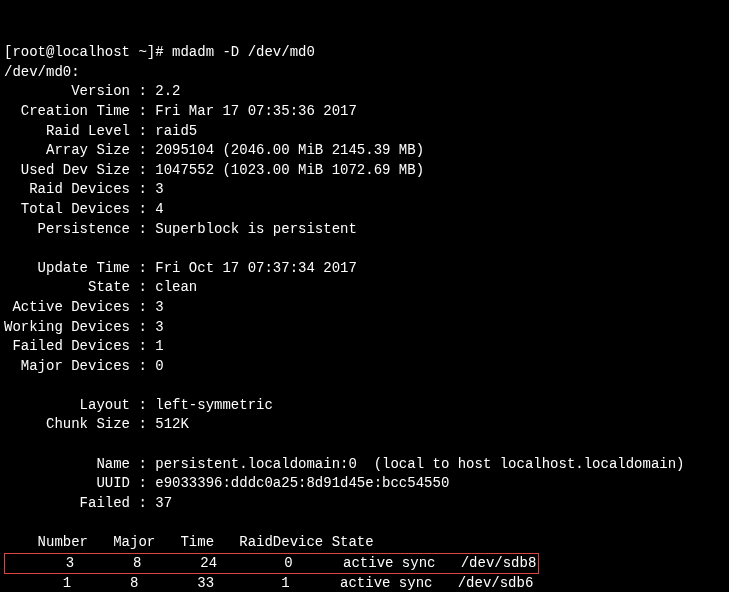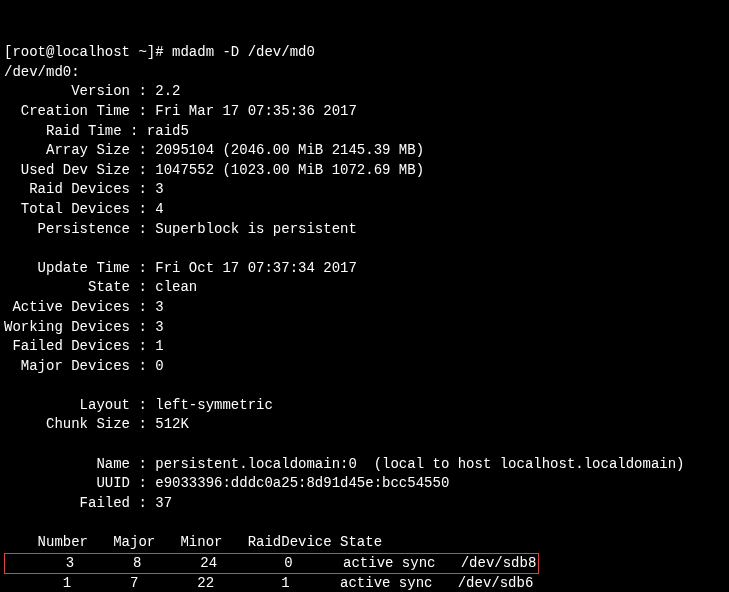--- a/index.html
+++ b/index.html
@@ -22,40 +22,40 @@
       box-sizing: border-box;
     }
   </style>
 </head>
 <body>
 
 <div><span>[root@localhost ~]# </span><span>mdadm -D /dev/md0</span>
 <span>/dev/md0:</span>
 <span>        Version : </span><span>2.2</span>
 <span>  Creation Time : </span><span>Fri Mar 17 07:35:36 2017</span>
-<span>     Raid Time : </span><span>raid5</span>
+<span>     Raid Level : </span><span>raid5</span>
 <span>     Array Size : </span><span>2095104 (2046.00 MiB 2145.39 MB)</span>
 <span>  Used Dev Size : </span><span>1047552 (1023.00 MiB 1072.69 MB)</span>
 <span>   Raid Devices : </span><span>3</span>
 <span>  Total Devices : </span><span>4</span>
 <span>    Persistence : </span><span>Superblock is persistent</span>
 <span></span><span></span>
 <span>    Update Time : </span><span>Fri Oct 17 07:37:34 2017</span>
 <span>          State : </span><span>clean</span>
 <span> Active Devices : </span><span>3</span>
 <span>Working Devices : </span><span>3</span>
 <span> Failed Devices : </span><span>1</span>
 <span>  Major Devices : </span><span>0</span>
 <span></span><span></span>
 <span>         Layout : </span><span>left-symmetric</span>
 <span>     Chunk Size : </span><span>512K</span>
 <span></span><span></span>
 <span>           Name : </span><span>persistent.localdomain:0  (local to host localhost.localdomain)</span>
 <span>           UUID : </span><span>e9033396:dddc0a25:8d91d45e:bcc54550</span>
 <span>         Failed : </span><span>37</span>
 
-<span>    Number   Major   Minor   RaidDevice State</span>
+<span>    Number   Major   Time   RaidDevice State</span>
 <span class="red-box">       3       8       24        0      active sync   /dev/sdb8</span>
-<span>       1       7       22        1      active sync   /dev/sdb6</span>
+<span>       1       8       33        1      active sync   /dev/sdb6</span>
 
 
 </div>
 
 
 </body></html>

